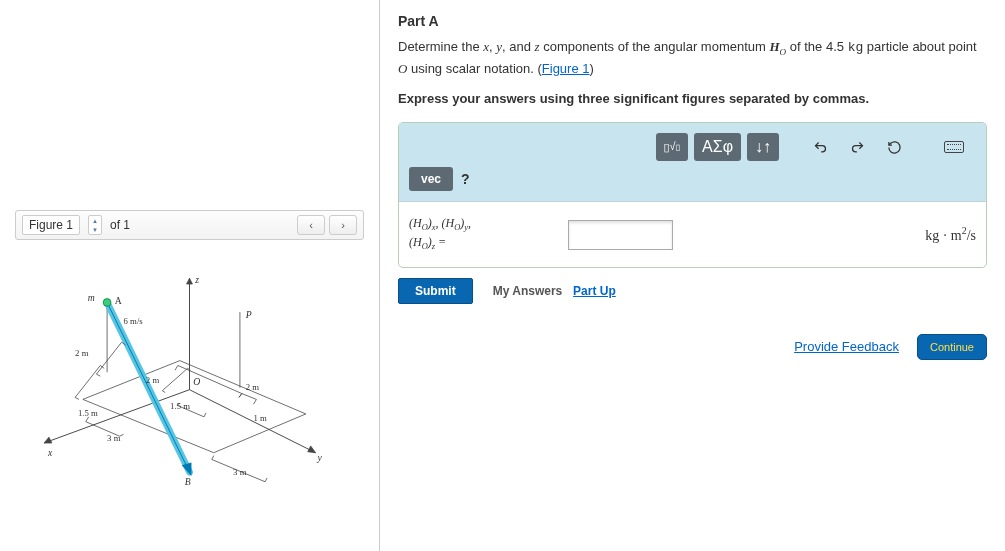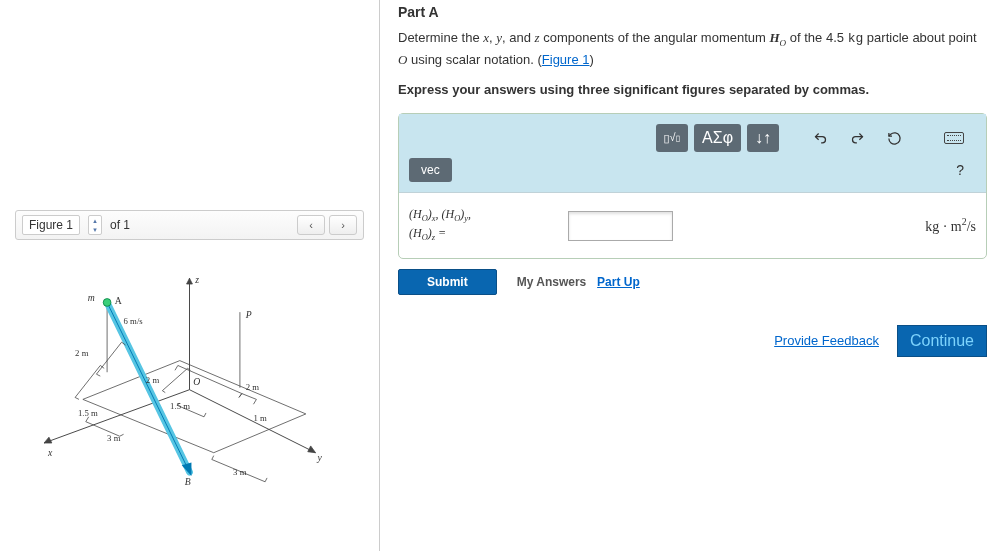--- a/index.html
+++ b/index.html
@@ -7,42 +7,42 @@
     .container { display: flex; width: 1005px; height: 551px; }
     .left { width: 380px; border-right: 1px solid #ccc; padding: 10px 0; background: #fff; position: relative; }
     .right { flex: 1; padding: 0 18px; }
     .figure-bar { background: linear-gradient(#fdfdfd,#f3f3f3); border: 1px solid #ccc; border-radius: 3px; height: 30px; margin: 200px 15px 10px 15px; display: flex; align-items: center; padding: 0 6px; gap: 4px; }
     .figure-label { font-size: 12px; border: 1px solid #ccc; background: #fff; padding: 2px 6px; border-radius: 2px; margin-right: 4px; }
     .figure-count { font-size: 12px; margin-right: auto; }
     .spinner { width: 14px; height: 20px; border: 1px solid #ccc; display: inline-flex; flex-direction: column; margin-right: 4px; background: #fff; border-radius: 2px; }
     .spinner span { flex: 1; display: flex; align-items: center; justify-content: center; font-size: 7px; color: #5577aa; line-height: 1; }
     .nav-btn { border: 1px solid #ccc; background: linear-gradient(#fff,#eee); width: 28px; height: 20px; border-radius: 3px; display: inline-flex; align-items: center; justify-content: center; font-size: 11px; color: #555; cursor: pointer; }
     .figure-img { margin: 0 15px; height: 260px; position: relative; }
-    .part-title { font-weight: bold; font-size: 14px; padding-top: 4px; }
+    .part-title { font-weight: bold; font-size: 14px; padding-top: 13px; }
     .prompt { margin-top: 8px; line-height: 1.5; font-size: 13px; }
     .link { color: #0066cc; text-decoration: underline; cursor: pointer; }
     .bold { font-weight: bold; margin-top: 10px; }
     .answer-box { border: 1px solid #b7ceb7; border-radius: 5px; margin-top: 14px; background: #fff; }
     .toolbar-zone { background: #c8e5ef; padding: 10px; border-bottom: 1px solid #c0d2d8; }
     .toolbar-row1 { display: flex; gap: 6px; align-items: center; justify-content: flex-end; padding-right: 4px; }
     .tool-btn { background: #5d6a74; color: #fff; border-radius: 3px; padding: 5px 8px; font-size: 16px; cursor: pointer; display: inline-flex; align-items: center; justify-content: center; min-width: 28px; height: 28px; }
     .tool-btn.light { background: transparent; color: #333; font-size: 15px; min-width: 24px; height: 24px; }
     .tool-btn.light svg { width: 15px; height: 15px; }
-    .toolbar-row2 { display: flex; margin-top: 6px; justify-content: space-between; padding-right: 4px;}
+    .toolbar-row2 { display: flex; margin-top: 6px; justify-content: flex-start; padding-right: 4px; font-weight: bold;}
     .vec-btn { background: #5d6a74; color: #fff; border-radius: 3px; padding: 5px 12px; font-size: 12px; cursor: pointer; }
     .help-btn { color: #333; font-size: 14px; cursor: pointer; padding: 4px 8px; }
     .answer-row { display: flex; align-items: center; padding: 14px 10px; gap: 14px; }
     .answer-label { font-family: 'Times New Roman', serif; font-style: italic; font-size: 12px; line-height: 1.3; flex-shrink: 0; width: 145px; }
     .answer-input { border: 1px solid #aaa; width: 105px; height: 30px; padding: 4px; box-shadow: inset 0 2px 3px rgba(0,0,0,0.12); }
     .units { font-family: 'Times New Roman', serif; font-size: 14px; margin-left: auto; }
     .action-row { display: flex; align-items: center; gap: 20px; margin-top: 10px; }
-    .submit-btn { background: #0966b0; color: #fff; border: 1px solid #0a4f87; padding: 5px 28px; font-size: 12px; font-weight: bold; cursor: pointer; border-radius: 2px; }
+    .submit-btn { background: #0966b0; color: #fff; border: 1px solid #0a4f87; padding: 5px 16px; font-size: 12px; font-weight: bold; cursor: pointer; border-radius: 2px; }
     .my-answers { font-size: 12px; font-weight: bold; color: #555; }
     .footer-row { display: flex; justify-content: flex-end; align-items: center; gap: 18px; margin-top: 30px; }
-    .continue-btn { background: #0966b0; color: #7dd3fc; border: 1px solid #0a4f87; padding: 6px 12px; font-size: 16px; cursor: pointer; border-radius: 0; }
+    .continue-btn { background: #0966b0; color: #fde047; border: 1px solid #0a4f87; padding: 6px 12px; font-size: 11px; cursor: pointer; border-radius: 5px; }
     .italic { font-style: italic; font-family: 'Times New Roman', serif; }
     .kbd-icon { border: 1px solid #444; width: 20px; height: 12px; border-radius: 2px; display: inline-block; position: relative; }
     .kbd-icon::after { content: ""; position: absolute; inset: 2px; border-top: 1px dotted #444; border-bottom: 1px dotted #444; }
     sub { font-size: 0.7em; }
     sup { font-size: 0.7em; }
     .svg-figure { width: 100%; height: 100%; }
   </style>
 </head>
 <body>
 

